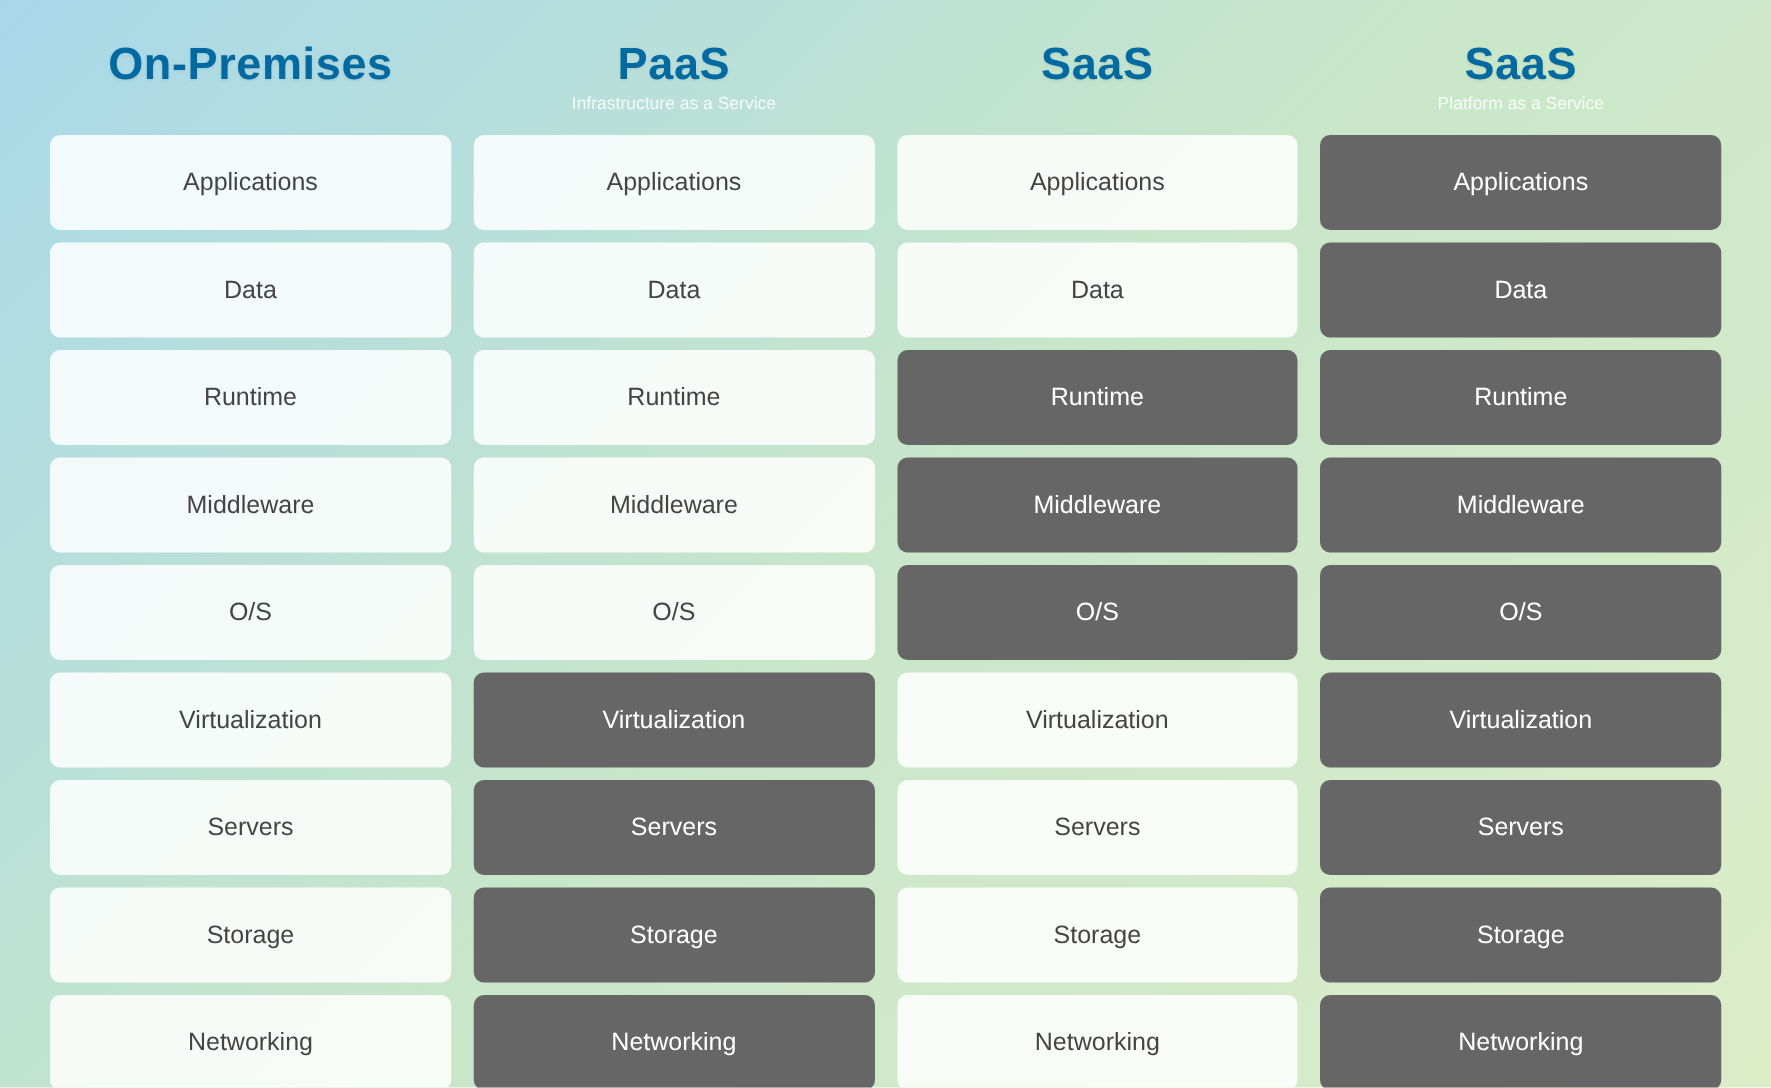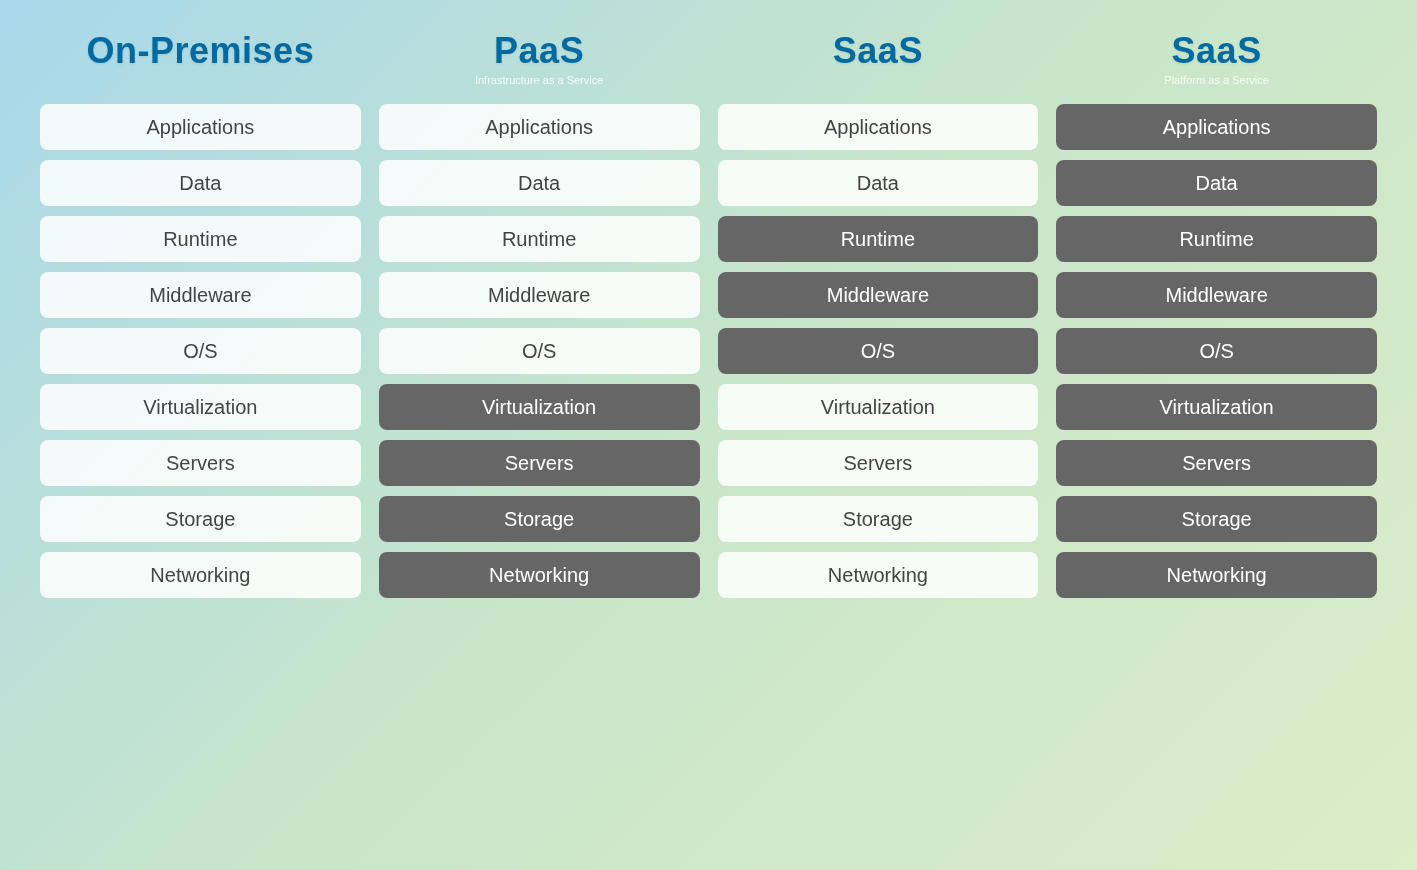--- a/index.html
+++ b/index.html
@@ -31,39 +31,39 @@
 
     .header-title {
       font-size: 36px;
       font-weight: 800;
       color: #0369a1;
       letter-spacing: 0.5px;
       text-shadow: 0 1px 3px rgba(0,0,0,0.08);
     }
 
     .header-subtitle {
-      font-size: 11px;
+      font-size: 14px;
       color: rgba(255,255,255,0.85);
       margin-top: 2px;
       font-weight: 400;
     }
 
     .grid-table {
       display: grid;
       grid-template-columns: 1fr 1fr 1fr 1fr;
       gap: 10px 18px;
       width: 100%;
     }
 
     .cell {
       border-radius: 8px;
       display: flex;
       align-items: center;
       justify-content: center;
-      height: 46px;
+      height: 76px;
       font-size: 20px;
       font-weight: 500;
     }
 
     .cell-light {
       background: rgba(255, 255, 255, 0.85);
       color: #444;
     }
 
     .cell-dark {

